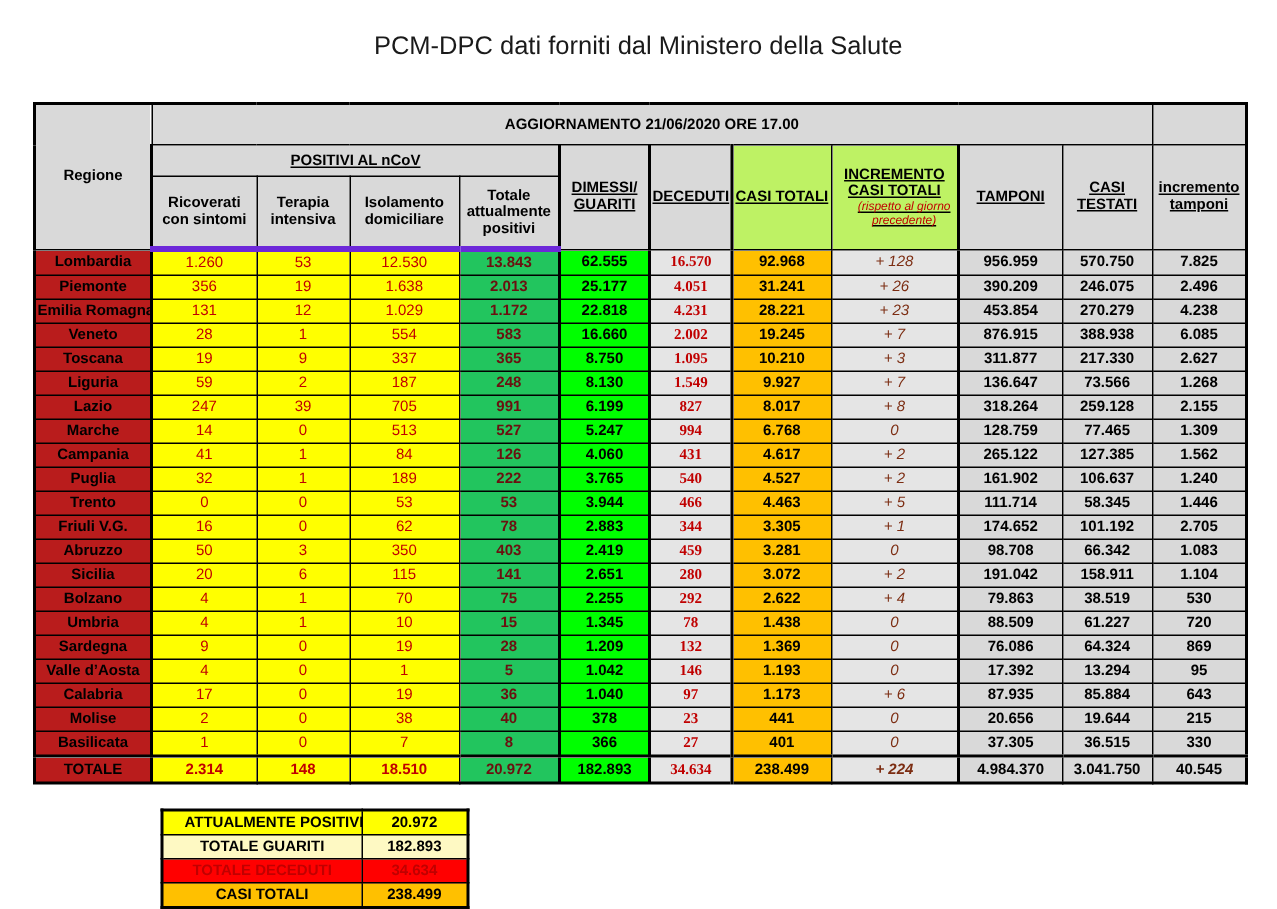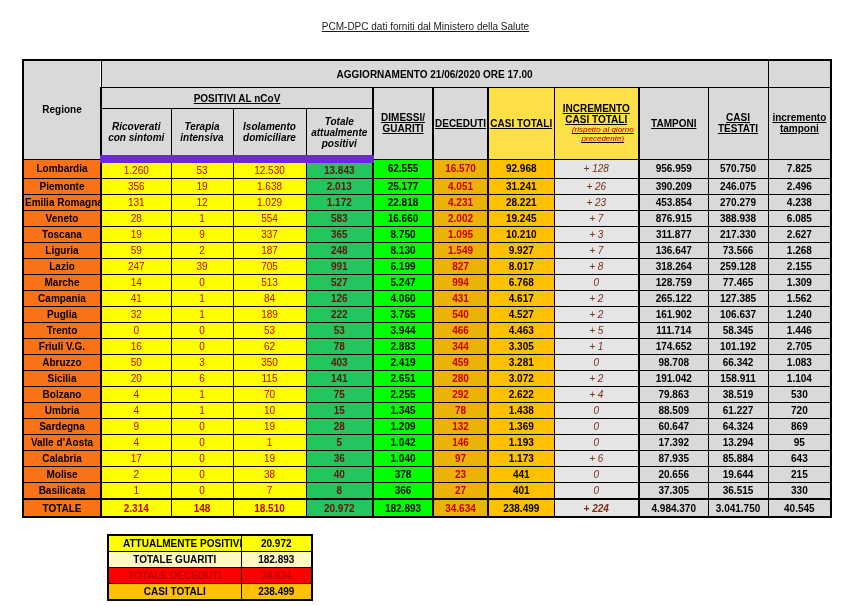--- a/index.html
+++ b/index.html
@@ -1,51 +1,51 @@
 <!DOCTYPE html>
 <html><head>
 <meta charset="utf-8">
 <style>
   html,body{margin:0;padding:0;}
   body{
     width:851px;height:606px;background:#ffffff;overflow:hidden;
     font-family:"Liberation Sans",sans-serif;color:#000;
   }
   .page-title{
-    padding-top:21px;text-align:center;font-size:10px;color:#1a1a1a;text-decoration:underline;
+    padding-top:21px;text-align:center;font-size:17px;color:#1a1a1a;
   }
   
   table.main{
     border-collapse:collapse;table-layout:fixed;
     margin:27px 0 0 22px;width:808px;
     border:2px solid #000;
   }
   table.main th,table.main td{
     border:1px solid #000;text-align:center;vertical-align:middle;
     font-size:10px;padding:0 1px;overflow:hidden;
   }
   table.main td{white-space:nowrap;height:15px;}
   
   th.hdr{background:#d9d9d9;font-weight:bold;}
   th.banner{
     background:#d9d9d9;border:2px solid #000;font-size:12px;height:26px;
   }
   tr.group-row th{height:20px;text-decoration:underline;}
-  tr.subhead th{height:46px;border-bottom:8px solid #6d28d9;font-style:italic;}
-  th.orange{background:#fde047;}
+  tr.subhead th{height:46px;border-bottom:4px solid #6d28d9;}
+  th.orange{background:#bef264;}
   .incr-note{display:block;font-weight:normal;font-style:italic;font-size:8px;color:#c00000;line-height:9px;padding-left:13px;}
   .incr-title{display:block;line-height:11px;}
   
   .bl2{border-left-width:2px !important;}
   
-  td.region{background:#f97316;font-weight:bold;white-space:nowrap;font-size:10px;}
+  td.region{background:#b91c1c;font-weight:bold;white-space:nowrap;font-size:10px;}
   td.c-yellow{background:#ffff00;color:#c00000;}
   td.c-ytot{background:#22c55e;color:#6b1010;font-weight:bold;}
   td.c-green{background:#00ff00;color:#000;font-weight:bold;}
-  td.c-red{background:#eab308;color:#c00000;font-weight:bold;}
+  td.c-red{background:#e5e5e5;color:#c00000;font-weight:bold;font-family:Liberation Serif, serif;}
   td.c-orange{background:#ffc000;color:#000;font-weight:bold;}
   td.c-incr{background:#e5e5e5;color:#7c2d12;font-style:italic;}
   td.c-grey{background:#d9d9d9;color:#000;font-weight:bold;}
   tr.totale td{border-top:2px solid #000;font-weight:bold;height:16px;}
   
   table.summary{
     border-collapse:collapse;table-layout:fixed;
     margin:16px 0 0 107px;width:204px;border:2px solid #000;
   }
   table.summary td{
@@ -332,21 +332,21 @@
       <tr>
         <td class="region bl2">Sardegna</td>
         <td class="c-yellow bl2">9</td>
         <td class="c-yellow">0</td>
         <td class="c-yellow">19</td>
         <td class="c-ytot">28</td>
         <td class="c-green bl2">1.209</td>
         <td class="c-red bl2">132</td>
         <td class="c-orange bl2">1.369</td>
         <td class="c-incr">0</td>
-        <td class="c-grey bl2">60.647</td>
+        <td class="c-grey bl2">76.086</td>
         <td class="c-grey">64.324</td>
         <td class="c-grey">869</td>
       </tr>
       <tr>
         <td class="region bl2">Valle d’Aosta</td>
         <td class="c-yellow bl2">4</td>
         <td class="c-yellow">0</td>
         <td class="c-yellow">1</td>
         <td class="c-ytot">5</td>
         <td class="c-green bl2">1.042</td>

